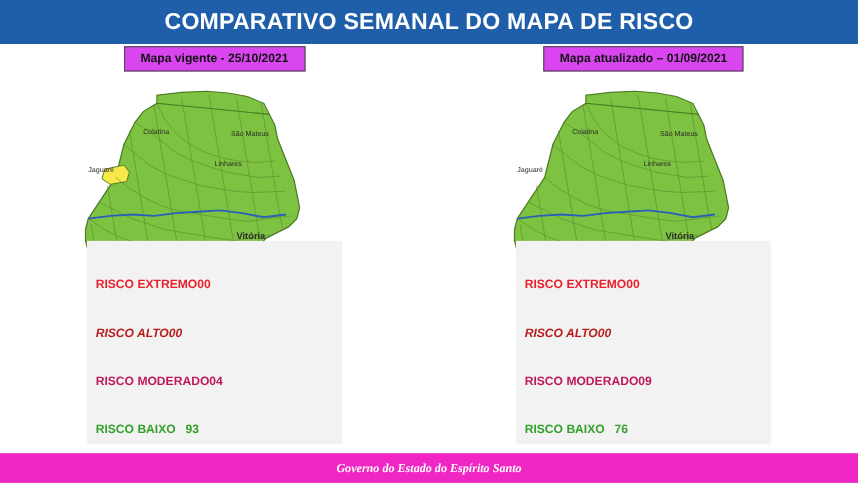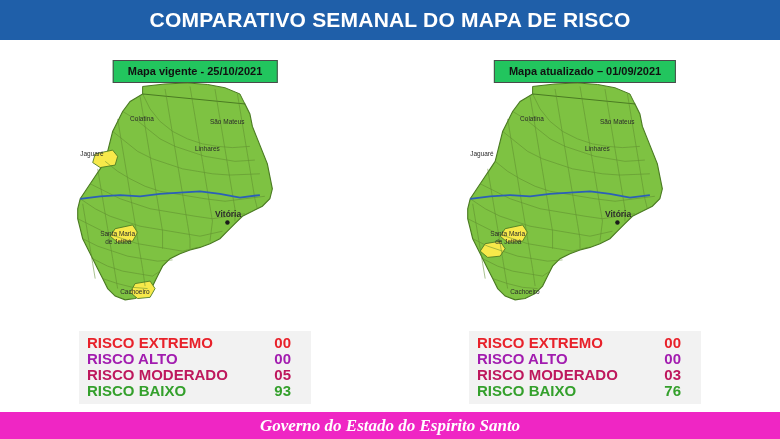--- a/index.html
+++ b/index.html
@@ -50,25 +50,25 @@
     position: absolute;
     top: 0;
     width: 390px;
     height: 372px;
   }
   .panel.left { left: 0; }
   .panel.right { left: 390px; }
 
   .panel-caption {
     position: absolute;
-    top: 20px;
+    top: 2px;
     left: 50%;
     transform: translateX(-50%);
     border: 1px solid #4a4a4a;
-    background: #22c55e;
+    background: #d946ef;
     padding: 4px 14px 5px 14px;
     font-size: 11px;
     font-weight: bold;
     color: #111111;
     white-space: nowrap;
     font-family: "Liberation Sans", sans-serif;
   }
 
   .map-wrap {
     position: absolute;
@@ -89,48 +89,48 @@
     left: 50%;
     transform: translateX(-50%);
     bottom: 8px;
     width: 232px;
     background: #f2f2f2;
     padding: 4px 6px 5px 6px;
     box-sizing: border-box;
   }
   .legend-row {
     display: flex;
-    justify-content: space-between;
     align-items: baseline;
-    font-size: 15px;
+    font-size: 11px;
     font-weight: bold;
     line-height: 16px;
     font-family: "Liberation Sans", sans-serif;
+    margin-top: 28px;
   }
   .legend-row .lbl { padding-left: 2px; }
   .legend-row .val { padding-right: 14px; }
   .lr-extremo { color: #e8212a; }
-  .lr-alto { color: #a21caf; }
+  .lr-alto { color: #b91c1c; font-style: italic; }
   .lr-moderado { color: #be185d; }
   .lr-baixo { color: #34a02c; gap: 9px; }
 
   .footer-bar {
     position: absolute;
     left: 0;
     top: 412px;
     width: 780px;
     height: 27px;
     background: #ef26c4;
     display: flex;
     align-items: center;
     justify-content: center;
   }
   .footer-text {
     color: #ffffff;
-    font-size: 17px;
+    font-size: 11px;
     font-weight: bold;
     font-style: italic;
     font-family: "Liberation Serif", serif;
   }
   .map-city-label {
     font-family: "Liberation Sans", sans-serif;
     font-size: 2.6px;
     fill: #2b2b2b;
   }
   .map-city-label.big {
@@ -200,21 +200,21 @@
         <div class="legend-row lr-extremo">
           <span class="lbl">RISCO EXTREMO</span>
           <span class="val">00</span>
         </div>
         <div class="legend-row lr-alto">
           <span class="lbl">RISCO ALTO</span>
           <span class="val">00</span>
         </div>
         <div class="legend-row lr-moderado">
           <span class="lbl">RISCO MODERADO</span>
-          <span class="val">05</span>
+          <span class="val">04</span>
         </div>
         <div class="legend-row lr-baixo">
           <span class="lbl">RISCO BAIXO</span>
           <span class="val">93</span>
         </div>
       </div>
     </div>
 
     <div class="panel right">
       <div class="panel-caption">Mapa atualizado – 01/09/2021</div>
@@ -266,21 +266,21 @@
         <div class="legend-row lr-extremo">
           <span class="lbl">RISCO EXTREMO</span>
           <span class="val">00</span>
         </div>
         <div class="legend-row lr-alto">
           <span class="lbl">RISCO ALTO</span>
           <span class="val">00</span>
         </div>
         <div class="legend-row lr-moderado">
           <span class="lbl">RISCO MODERADO</span>
-          <span class="val">03</span>
+          <span class="val">09</span>
         </div>
         <div class="legend-row lr-baixo">
           <span class="lbl">RISCO BAIXO</span>
           <span class="val">76</span>
         </div>
       </div>
     </div>
 
   </div>
 

